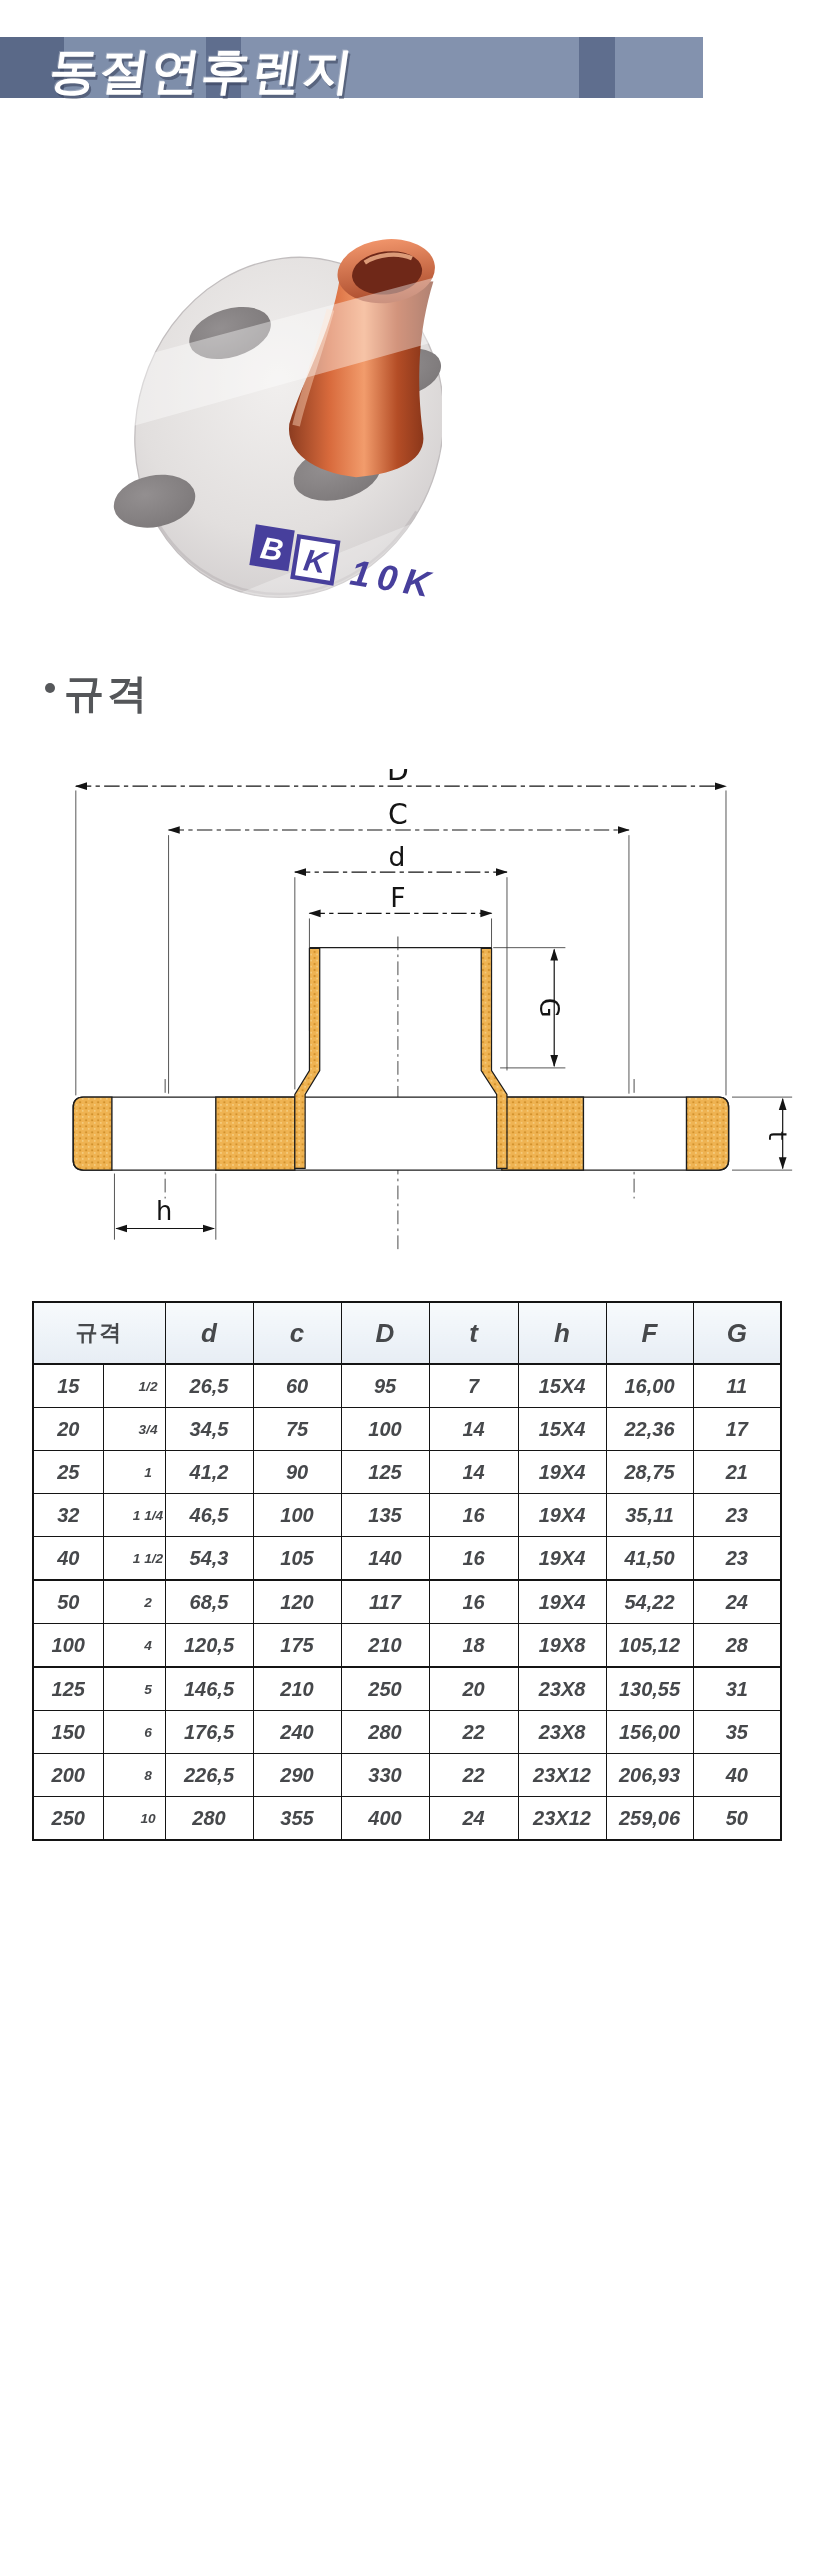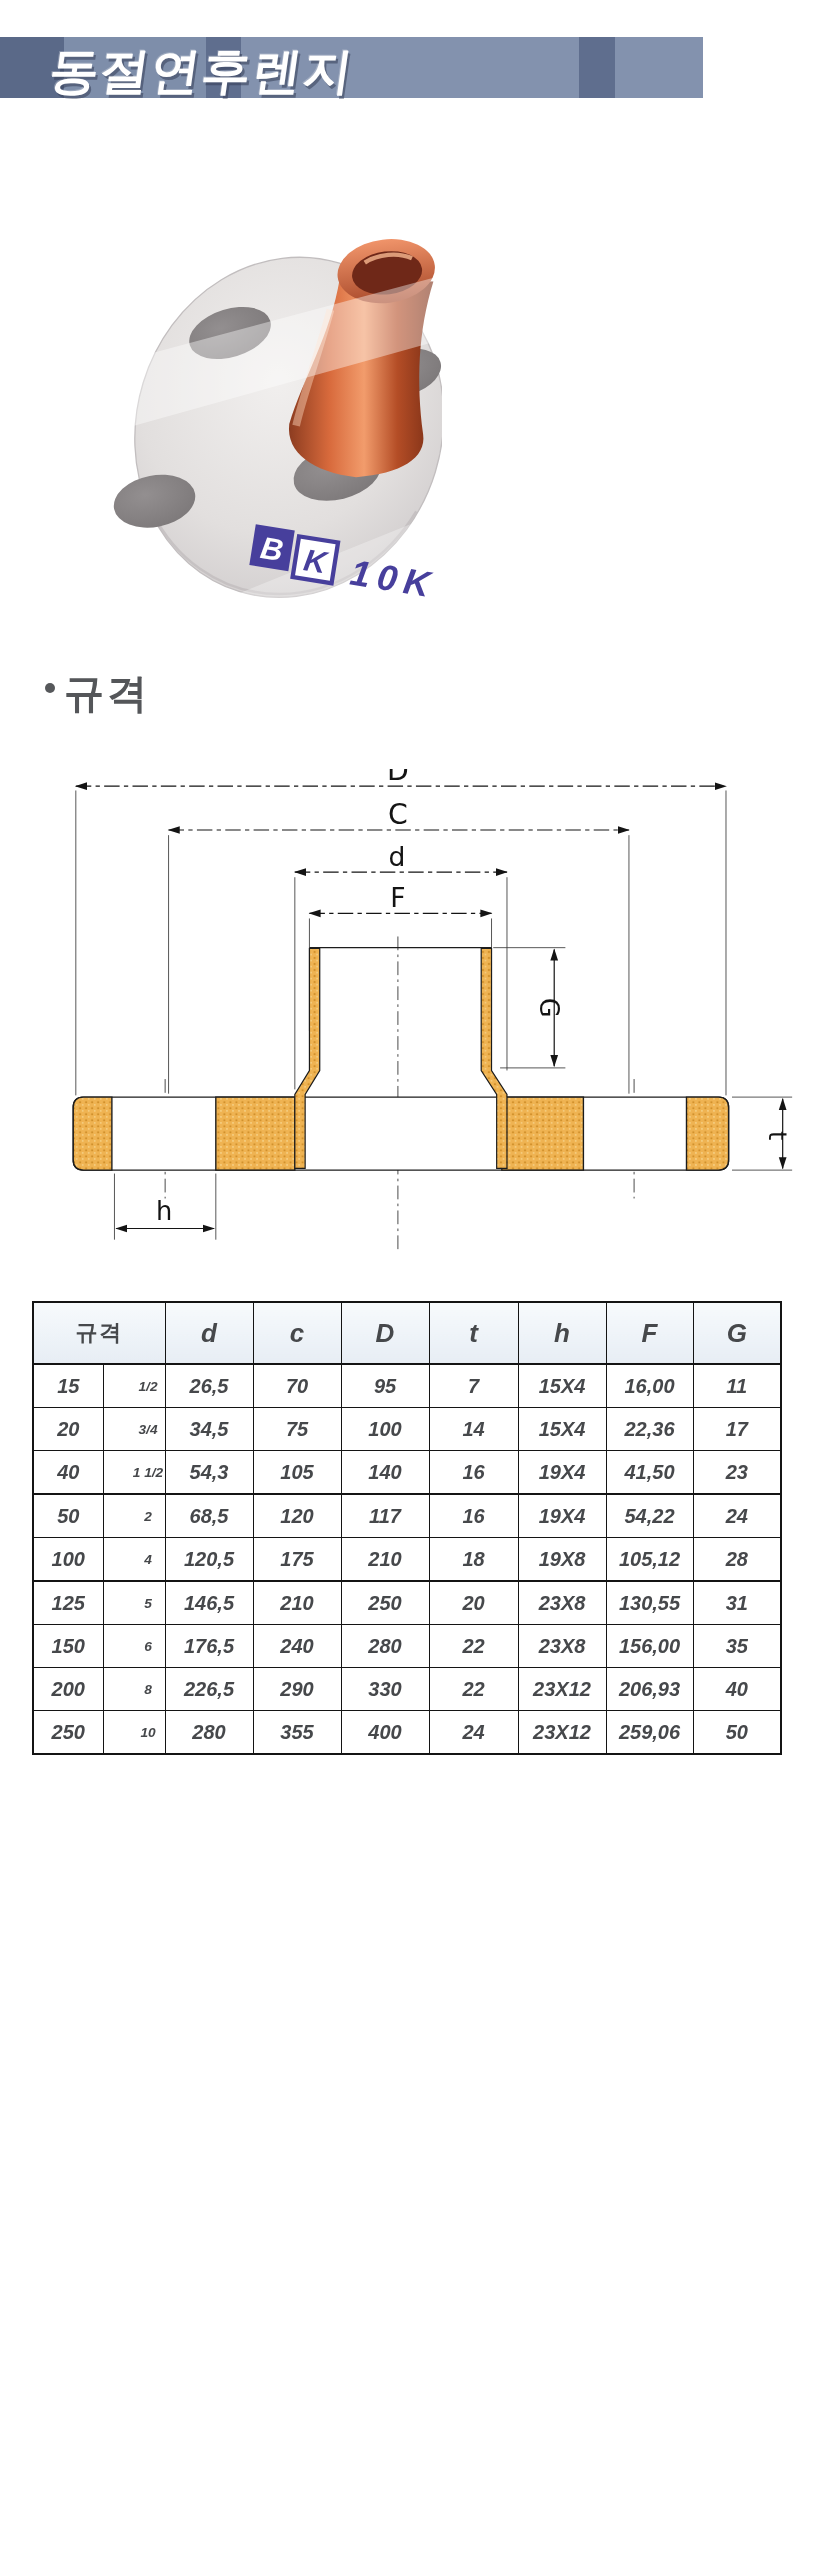--- a/index.html
+++ b/index.html
@@ -215,37 +215,59 @@
             <th>h</th>
             <th>F</th>
             <th>G</th>
           </tr>
       </thead>
       <tbody>
           <tr>
             <td>15</td>
             <td class="c-inch">1/2</td>
             <td>26,5</td>
-            <td>70</td>
+            <td>60</td>
             <td>95</td>
             <td>7</td>
             <td>15X4</td>
             <td>16,00</td>
             <td>11</td>
           </tr>
           <tr>
             <td>20</td>
             <td class="c-inch">3/4</td>
             <td>34,5</td>
             <td>75</td>
             <td>100</td>
             <td>14</td>
             <td>15X4</td>
             <td>22,36</td>
             <td>17</td>
+          </tr>
+          <tr>
+            <td>25</td>
+            <td class="c-inch">1</td>
+            <td>41,2</td>
+            <td>90</td>
+            <td>125</td>
+            <td>14</td>
+            <td>19X4</td>
+            <td>28,75</td>
+            <td>21</td>
+          </tr>
+          <tr>
+            <td>32</td>
+            <td class="c-inch">1 1/4</td>
+            <td>46,5</td>
+            <td>100</td>
+            <td>135</td>
+            <td>16</td>
+            <td>19X4</td>
+            <td>35,11</td>
+            <td>23</td>
           </tr>
           <tr class="group-end">
             <td>40</td>
             <td class="c-inch">1 1/2</td>
             <td>54,3</td>
             <td>105</td>
             <td>140</td>
             <td>16</td>
             <td>19X4</td>
             <td>41,50</td>

